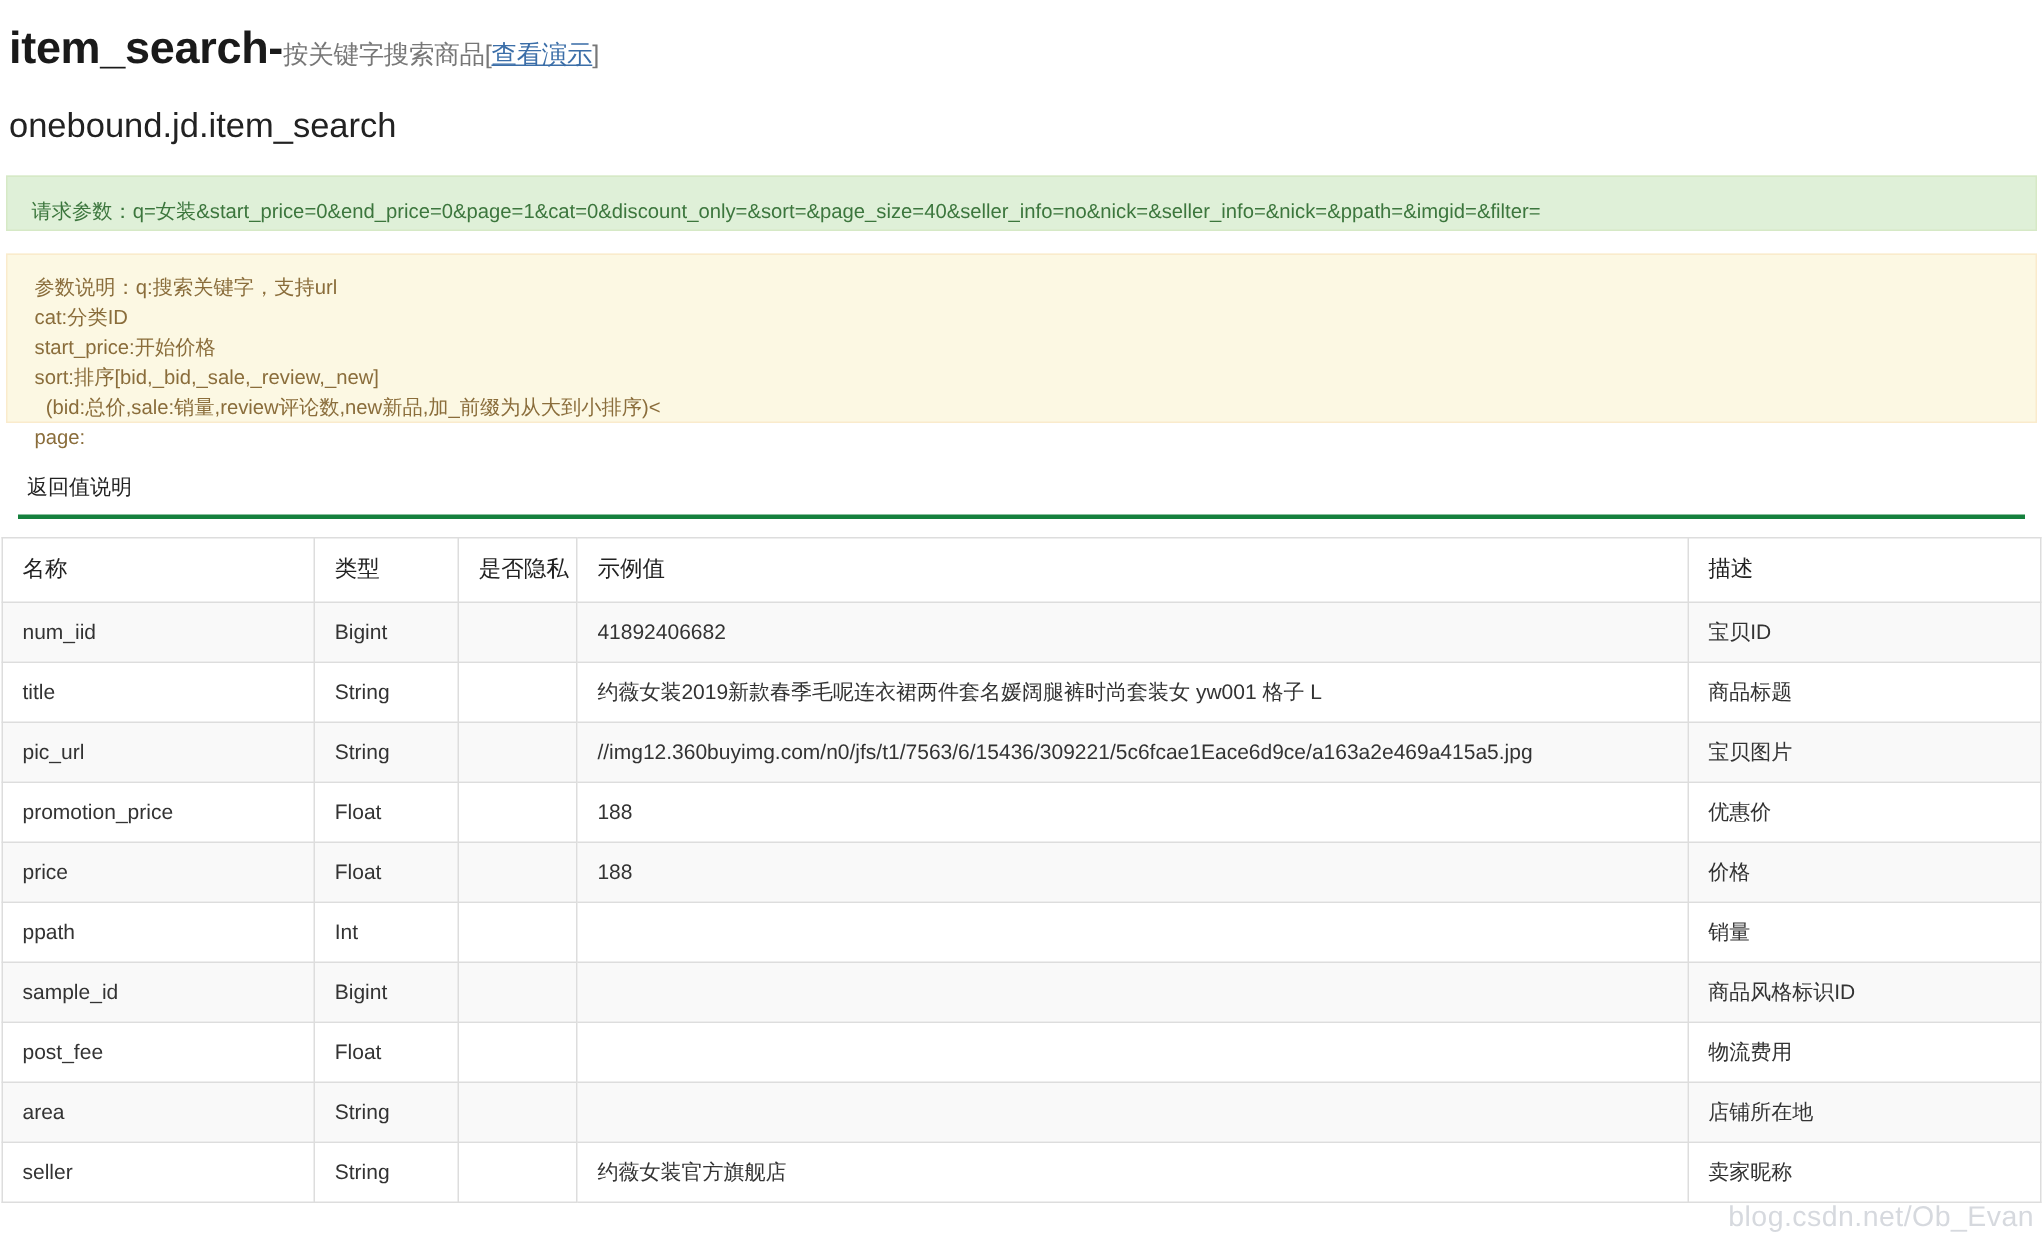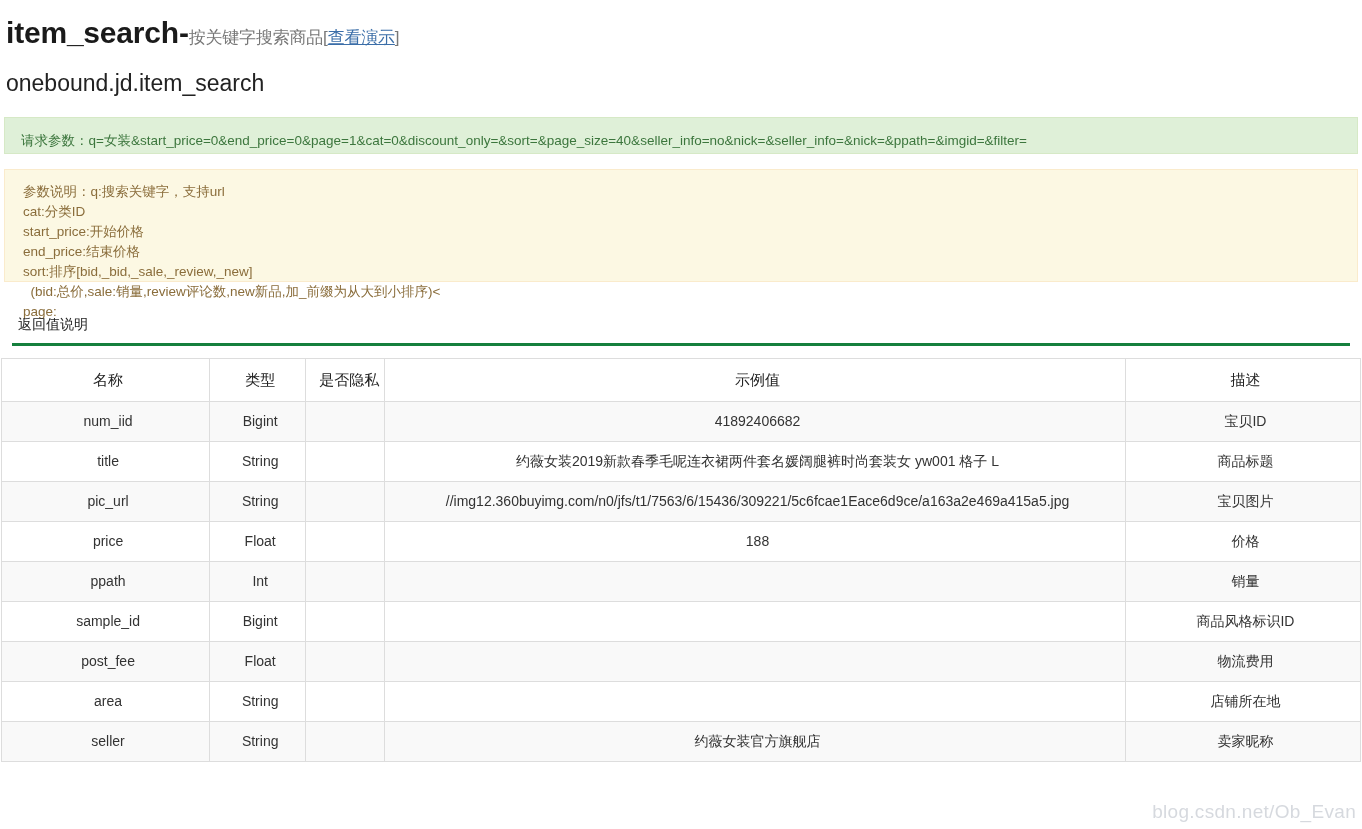--- a/index.html
+++ b/index.html
@@ -100,21 +100,21 @@
   table.ret-table {
     width: 1360px;
     margin: 11px 1px 0 1px;
     border-collapse: collapse;
     font-size: 14px;
     table-layout: fixed;
   }
   table.ret-table th,
   table.ret-table td {
     border: 1px solid #dddddd;
-    text-align: center;
+    text-align: left;
     vertical-align: middle;
     padding: 9px 8px 9px 13px;
     line-height: 21px;
     overflow: hidden;
     white-space: nowrap;
     text-overflow: clip;
   }
   table.ret-table th {
     font-weight: normal;
     font-size: 15px;
@@ -161,21 +161,20 @@
 <h2 class="api-name">onebound.jd.item_search</h2>
 
 <div class="req-box">
   <span>请求参数：q=女装&amp;start_price=0&amp;end_price=0&amp;page=1&amp;cat=0&amp;discount_only=&amp;sort=&amp;page_size=40&amp;seller_info=no&amp;nick=&amp;seller_info=&amp;nick=&amp;ppath=&amp;imgid=&amp;filter=</span>
 </div>
 
 <div class="params-box">
   <div class="pline">参数说明：q:搜索关键字，支持url</div>
   <div class="pline">cat:分类ID</div>
   <div class="pline">start_price:开始价格</div>
-  <div class="pline">end_price:结束价格</div>
   <div class="pline">sort:排序[bid,_bid,_sale,_review,_new]</div>
   <div class="pline">  (bid:总价,sale:销量,review评论数,new新品,加_前缀为从大到小排序)&lt;</div>
   <div class="pline">page:</div>
 </div>
 
 <h3 class="section-title">返回值说明</h3>
 
 <table class="ret-table">
   <colgroup>
     <col class="col-name">
@@ -209,20 +208,27 @@
       <td>商品标题</td>
     </tr>
     <tr>
       <td>pic_url</td>
       <td>String</td>
       <td></td>
       <td>//img12.360buyimg.com/n0/jfs/t1/7563/6/15436/309221/5c6fcae1Eace6d9ce/a163a2e469a415a5.jpg</td>
       <td>宝贝图片</td>
     </tr>
     <tr>
+      <td>promotion_price</td>
+      <td>Float</td>
+      <td></td>
+      <td>188</td>
+      <td>优惠价</td>
+    </tr>
+    <tr>
       <td>price</td>
       <td>Float</td>
       <td></td>
       <td>188</td>
       <td>价格</td>
     </tr>
     <tr>
       <td>ppath</td>
       <td>Int</td>
       <td></td>

